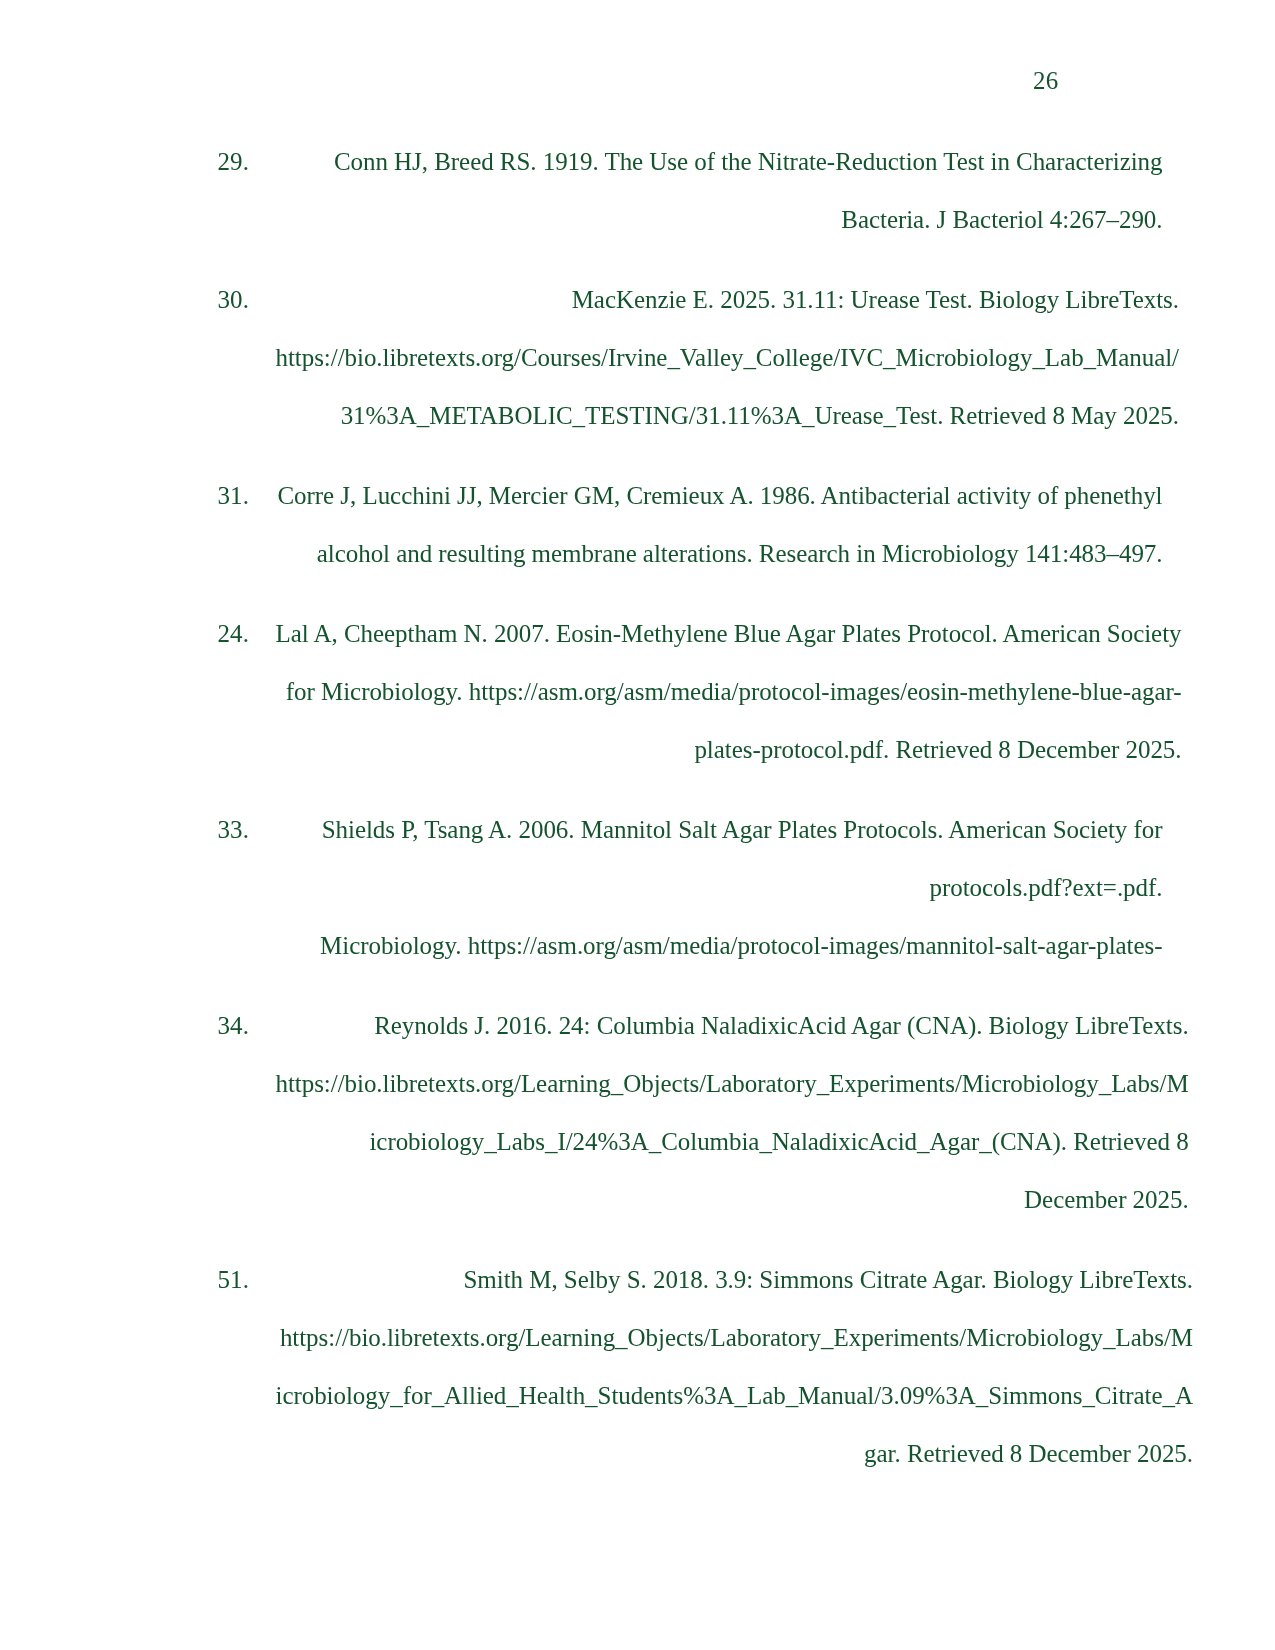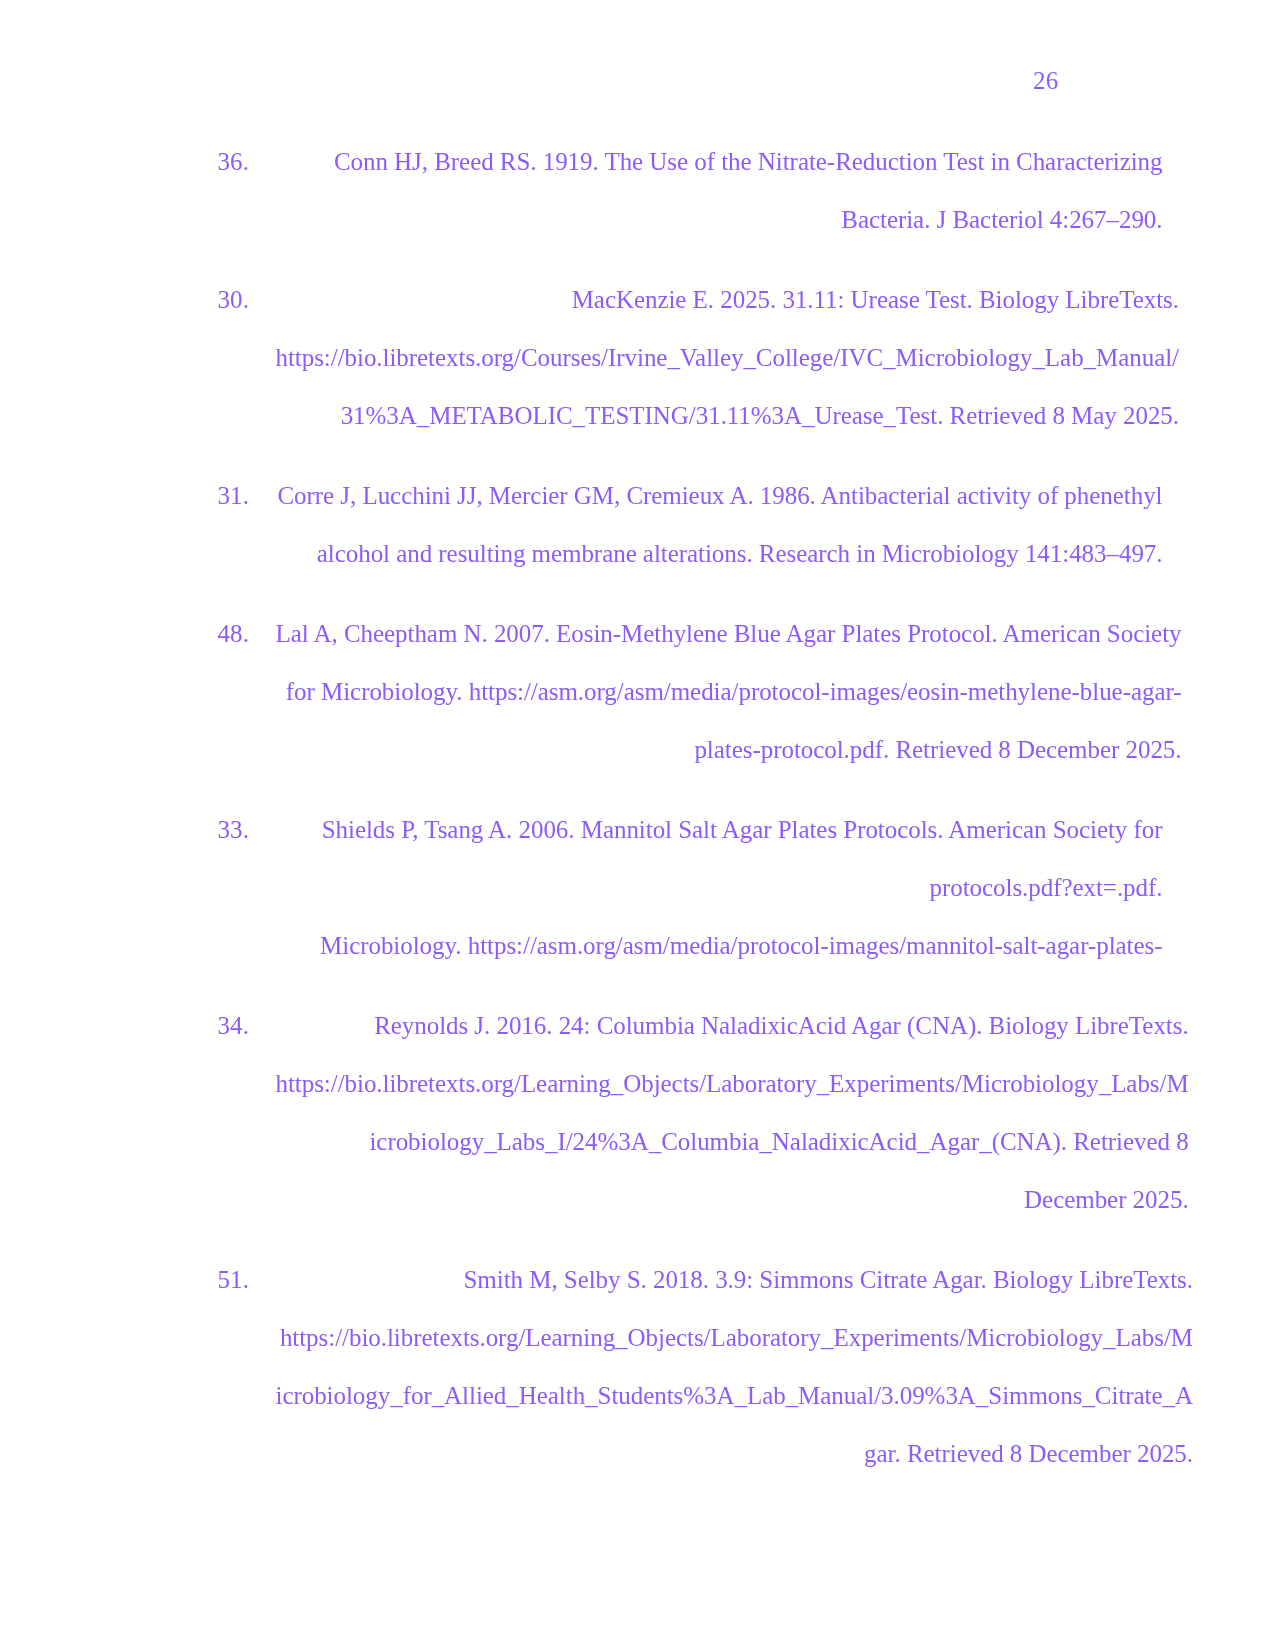--- a/index.html
+++ b/index.html
@@ -8,21 +8,21 @@
     padding: 0;
     background: #ffffff;
   }
   .page {
     position: relative;
     width: 1118px;
     height: 1650px;
     background: #ffffff;
     margin: 0 auto;
     font-family: "Liberation Serif", "DejaVu Serif", serif;
-    color: #8b5cf6;
+    color: #14532d;
     overflow: hidden;
   }
   .page-number {
     position: absolute;
     top: 68px;
     right: 138px;
     font-size: 25px;
     line-height: 1;
     letter-spacing: 0.2px;
   }
@@ -61,21 +61,21 @@
 </style>
 </head>
 <body>
 
 <div class="page">
 
   <div class="page-number">26</div>
 
   <div class="reference-list">
       <div class="reference-item">
-        <div class="ref-number">36.</div>
+        <div class="ref-number">29.</div>
         <div class="ref-text">
           <span class="ref-line">Conn HJ, Breed RS. 1919. The Use of the Nitrate-Reduction Test in Characterizing</span>
           <span class="ref-line">Bacteria. J Bacteriol 4:267–290.</span>
         </div>
       </div>
       <div class="reference-item">
         <div class="ref-number">30.</div>
         <div class="ref-text">
           <span class="ref-line">MacKenzie E. 2025. 31.11: Urease Test. Biology LibreTexts.</span>
           <span class="ref-line">https://bio.libretexts.org/Courses/Irvine_Valley_College/IVC_Microbiology_Lab_Manual/</span>
@@ -83,21 +83,21 @@
         </div>
       </div>
       <div class="reference-item">
         <div class="ref-number">31.</div>
         <div class="ref-text">
           <span class="ref-line">Corre J, Lucchini JJ, Mercier GM, Cremieux A. 1986. Antibacterial activity of phenethyl</span>
           <span class="ref-line">alcohol and resulting membrane alterations. Research in Microbiology 141:483–497.</span>
         </div>
       </div>
       <div class="reference-item">
-        <div class="ref-number">48.</div>
+        <div class="ref-number">24.</div>
         <div class="ref-text">
           <span class="ref-line">Lal A, Cheeptham N. 2007. Eosin-Methylene Blue Agar Plates Protocol. American Society</span>
           <span class="ref-line">for Microbiology. https://asm.org/asm/media/protocol-images/eosin-methylene-blue-agar-</span>
           <span class="ref-line">plates-protocol.pdf. Retrieved 8 December 2025.</span>
         </div>
       </div>
       <div class="reference-item">
         <div class="ref-number">33.</div>
         <div class="ref-text">
           <span class="ref-line">Shields P, Tsang A. 2006. Mannitol Salt Agar Plates Protocols. American Society for</span>

